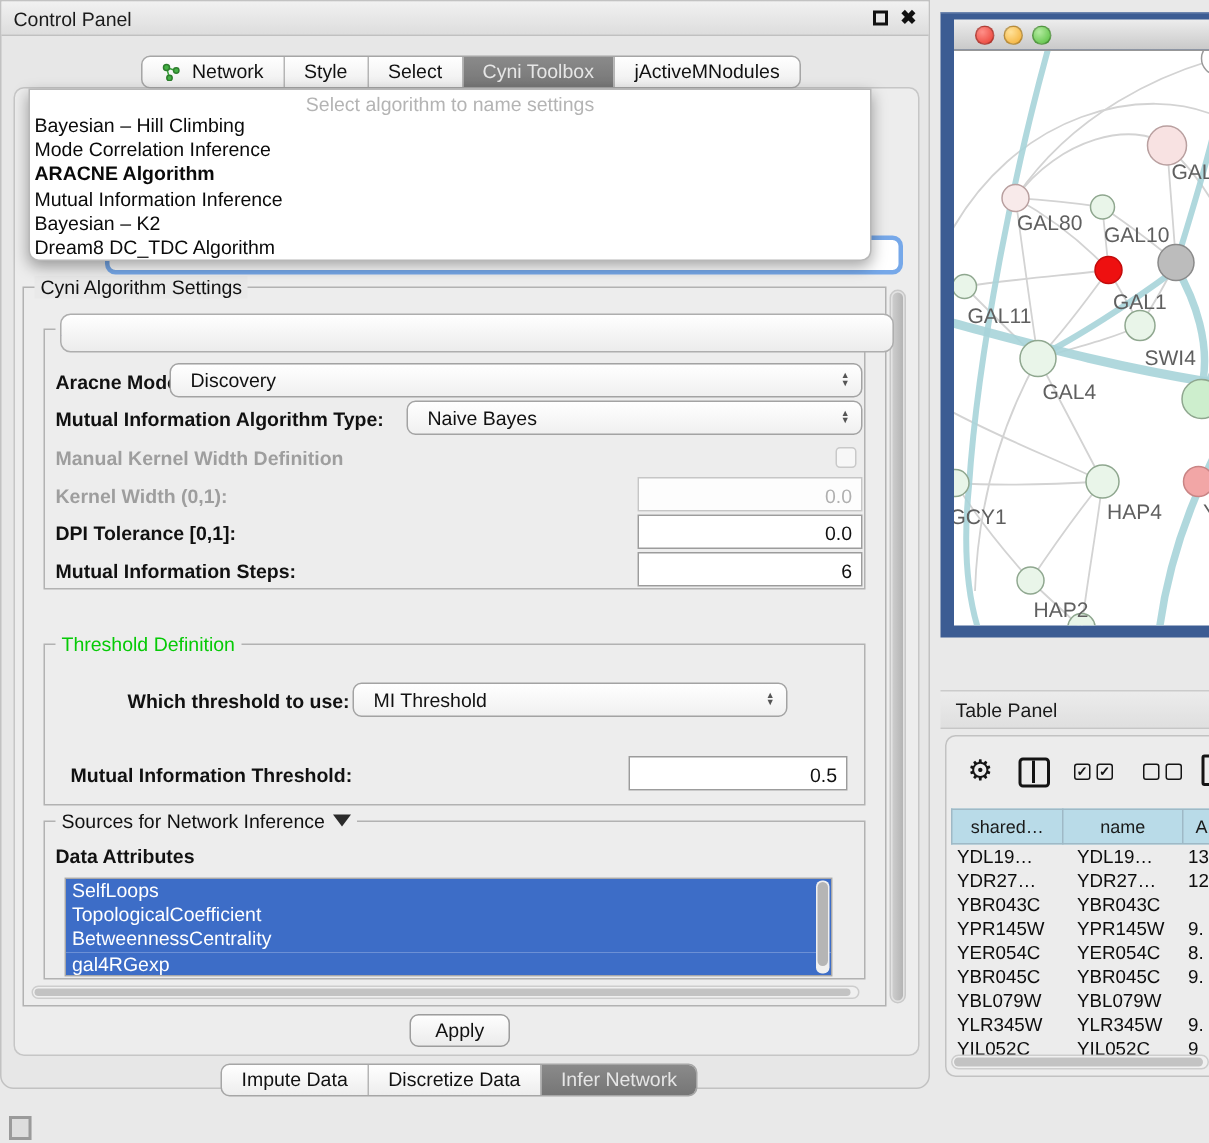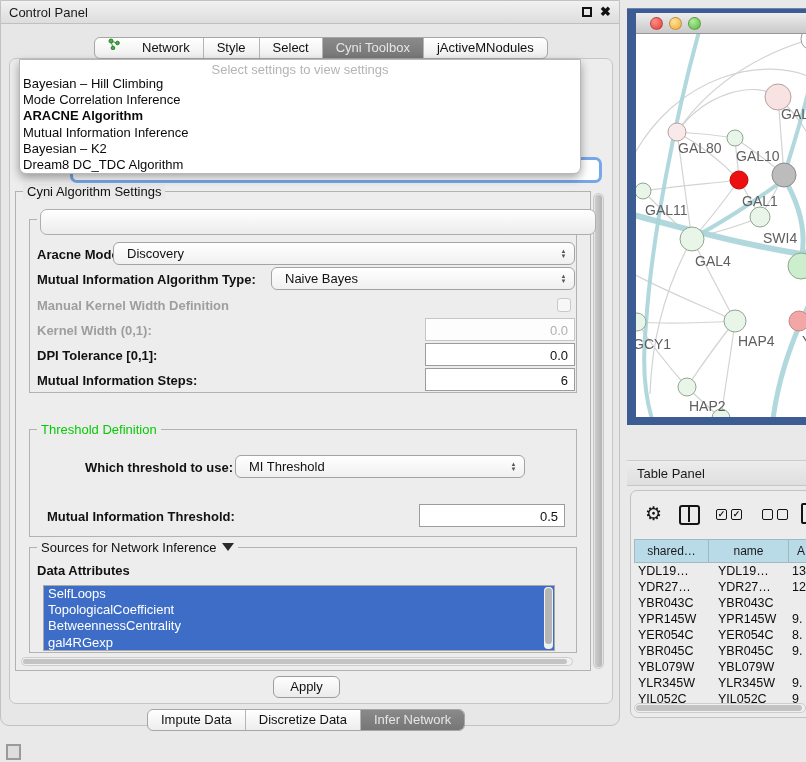--- a/index.html
+++ b/index.html
@@ -13,21 +13,21 @@
   .cp-titlebar { position:absolute; left:0; top:0; width:100%; height:23px;
         background:linear-gradient(#f1f1f1,#dddddd); border-bottom:1px solid #c0c0c0; }
   .cp-title { position:absolute; left:8px; top:4px; font-size:13px; color:#1a1a1a; }
   .float-icon { position:absolute; right:27px; top:6px; width:10px; height:10px; border:2px solid #111; }
   .close-icon { position:absolute; right:8px; top:3px; font-size:13px; font-weight:bold; color:#111; }
 
   
   .seg-strip { position:absolute; display:flex; border:1px solid #a6a6a6; border-radius:6px;
         background:linear-gradient(#ffffff,#ededed); overflow:hidden; height:22px; z-index:30; }
   .seg { font-size:13px; color:#111; line-height:20px; padding:0 13px; border-right:1px solid #b5b5b5;
-        display:flex; gap:22px; white-space:nowrap; }
+        display:flex; align-items:center; gap:8px; white-space:nowrap; }
   .seg:last-child { border-right:none; }
   .seg.sel { background:linear-gradient(#8a8a8a,#767676); color:#e6e6e6; }
   #top-tabs { left:93px; top:36px; }
   #bottom-tabs { left:146px; top:708px; }
 
   
   .cp-body { position:absolute; left:8px; top:57px; width:604px; height:646px;
         background:#ededed; border:1px solid #c6c6c6; border-radius:7px; }
 
   
@@ -183,21 +183,21 @@
           <span>jActiveMNodules</span>
         </span>
     </nav>
 
     <div class="cp-body">
       <div class="ghost1"></div>
       <div class="ghost2"></div>
     </div>
 
     <div class="dropdown">
-      <span class="dd-placeholder">Select settings to view settings</span>
+      <span class="dd-placeholder">Select algorithm to name settings</span>
       <div id="algo-list">
           <div class="algo-item">Bayesian – Hill Climbing</div>
           <div class="algo-item">Mode Correlation Inference</div>
           <div class="algo-item bold">ARACNE Algorithm</div>
           <div class="algo-item">Mutual Information Inference</div>
           <div class="algo-item">Bayesian – K2</div>
           <div class="algo-item">Dream8 DC_TDC Algorithm</div>
         </div>
     </div>
 

